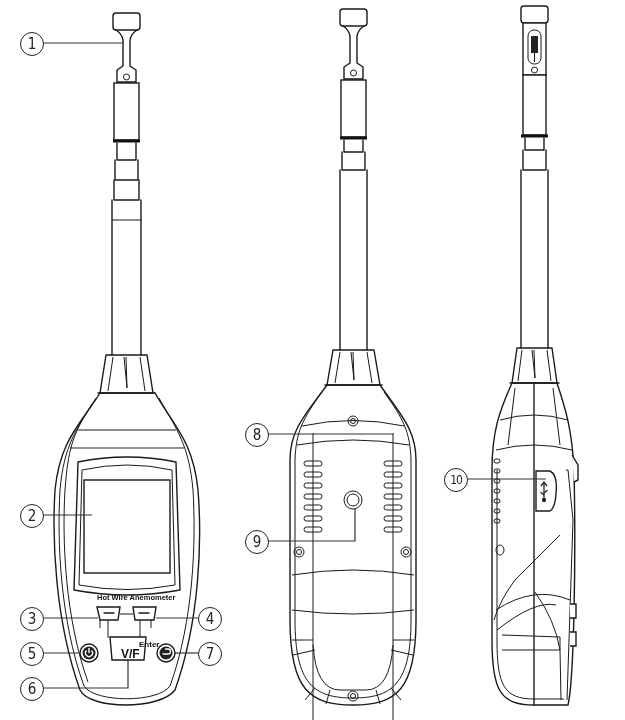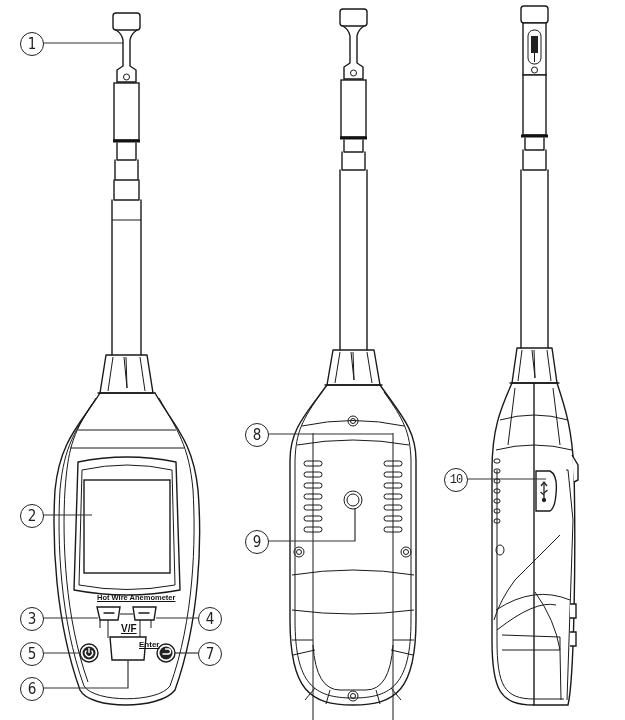--- a/index.html
+++ b/index.html
@@ -5,22 +5,22 @@
   html, body { margin:0; padding:0; background:#ffffff; }
   body { width:625px; height:720px; position:relative; overflow:hidden; font-family:"Liberation Sans", sans-serif; }
   svg { position:absolute; left:0; top:0; }
   .ln { fill:none; stroke:#1a1a1a; stroke-width:1.4; stroke-linejoin:round; stroke-linecap:round; }
   .thin { fill:none; stroke:#1a1a1a; stroke-width:1; }
   .thick { fill:none; stroke:#111; stroke-width:3; }
   .fillw { fill:#fff; stroke:#1a1a1a; stroke-width:1.4; }
   .lead { fill:none; stroke:#333; stroke-width:1.2; }
   .callout { position:absolute; width:22px; height:22px; border:1.3px solid #222; border-radius:50%; background:#fff;
              font-family:"DejaVu Sans Condensed","DejaVu Sans", sans-serif; font-size:15px; color:#222; text-align:center; line-height:22px; box-sizing:content-box; }
-  .callout.wide { font-size:12px; letter-spacing:-1px;font-family:Liberation Mono, monospace; }
-  .lbl { position:absolute; font-family:"Liberation Sans", sans-serif; font-weight:bold; color:#111; white-space:nowrap;text-decoration:underline; }
+  .callout.wide { font-size:12px; letter-spacing:-1px; }
+  .lbl { position:absolute; font-family:"Liberation Sans", sans-serif; font-weight:bold; color:#111; white-space:nowrap; }
 </style>
 </head>
 <body>
 
 <svg width="625" height="720" viewBox="0 0 625 720">
 
   <g>
 
     <rect class="fillw" x="113" y="13" width="27" height="17" rx="3"></rect>
 
@@ -182,21 +182,21 @@
     <path class="thin" d="M502 635 L560 637 L560 650 L502 650"></path>
     <path class="fillw" d="M570 604 L576 604 L576 618 L570 618"></path>
     <path class="fillw" d="M570 632 L576 632 L576 646 L570 646"></path>
 
     <line class="lead" x1="468" y1="479" x2="546" y2="479"></line>
   </g>
 </svg>
 
 <div class="lbl" style="left:97px; top:593px; font-size:7.5px;">Hot Wire Anemometer</div>
 <div class="lbl" style="left:118px; top:640px; font-size:8px;margin-left:21px;">Enter</div>
-<div class="lbl" style="left:121px; top:623px; font-size:10px;">V/F</div>
+<div class="lbl" style="left:121px; top:647px; font-size:12px;">V/F</div>
 
 <div class="callout" style="left:20px; top:32px;">1</div>
 <div class="callout" style="left:20px; top:504px;">2</div>
 <div class="callout" style="left:20px; top:607px;">3</div>
 <div class="callout" style="left:198px; top:607px;">4</div>
 <div class="callout" style="left:20px; top:642px;">5</div>
 <div class="callout" style="left:20px; top:677px;">6</div>
 <div class="callout" style="left:198px; top:642px;">7</div>
 <div class="callout" style="left:245px; top:423px;">8</div>
 <div class="callout" style="left:245px; top:530px;">9</div>

